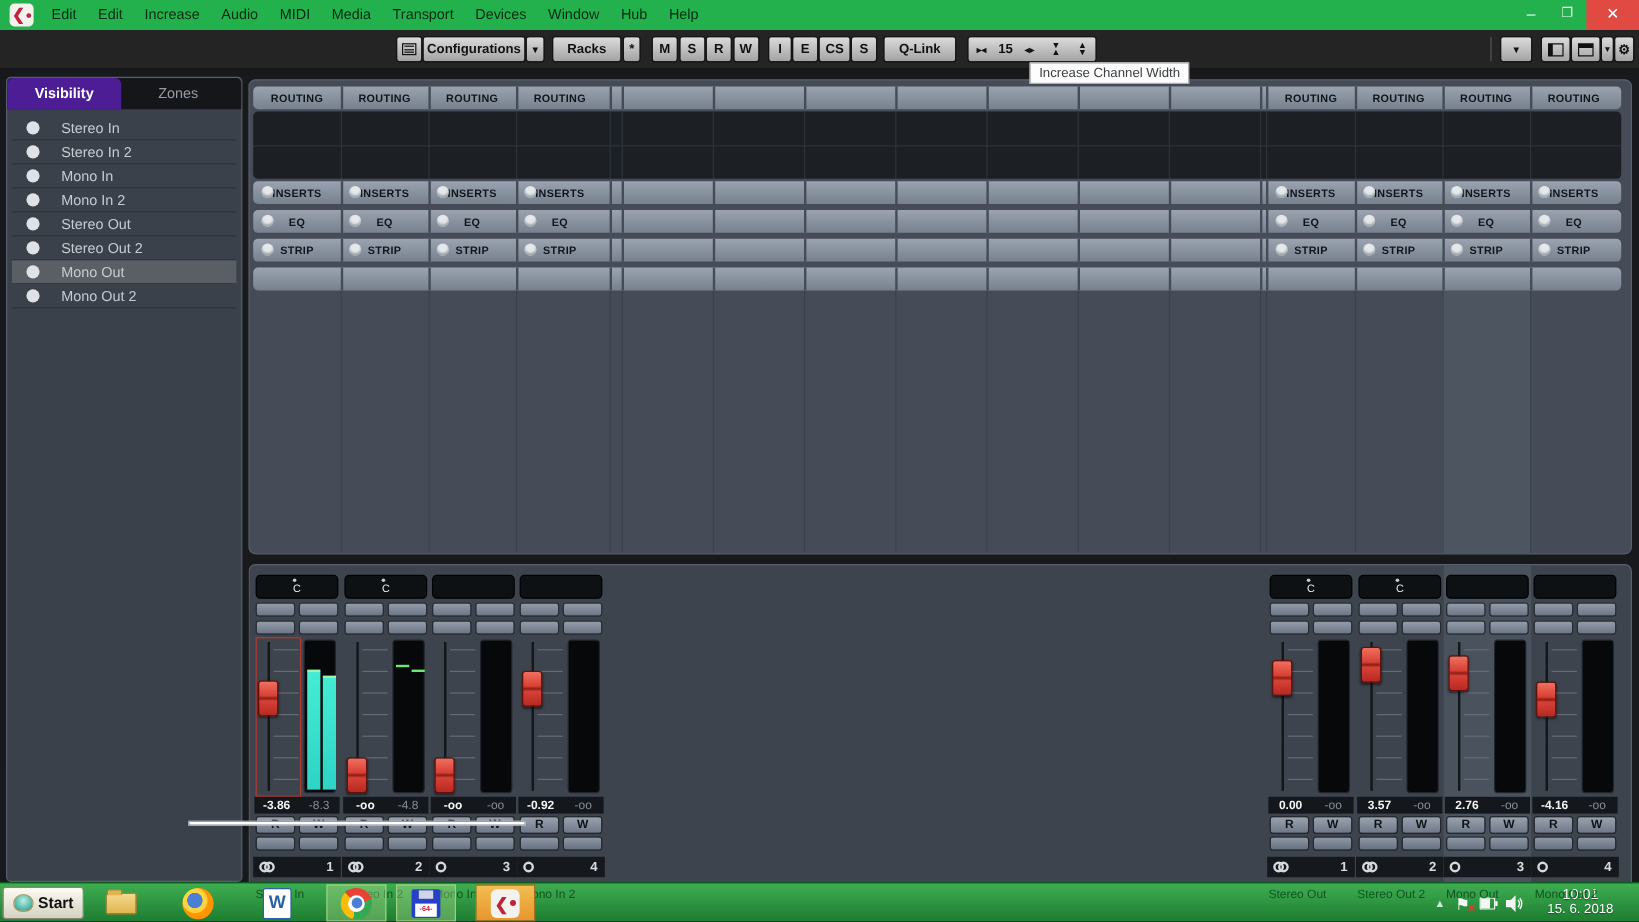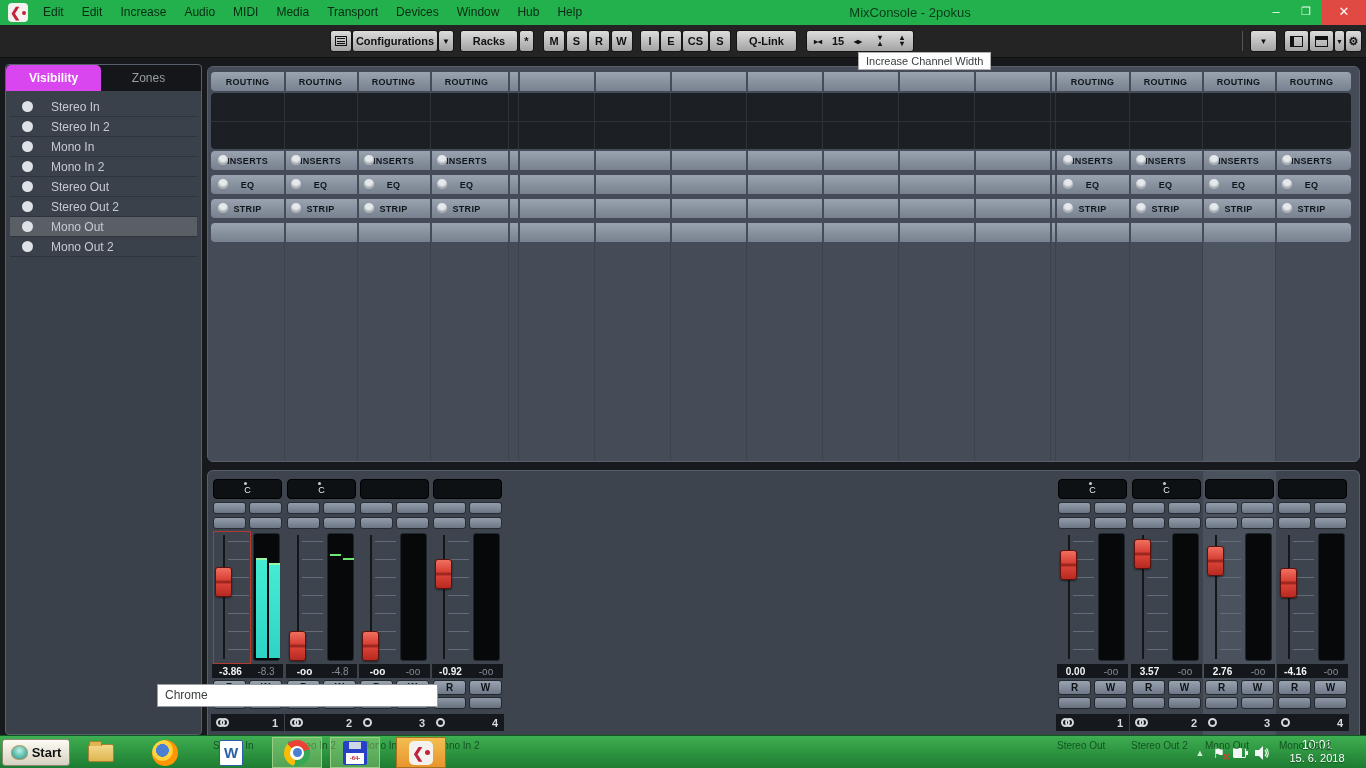--- a/index.html
+++ b/index.html
@@ -27,21 +27,21 @@
   .arr { font-size:8px; color:#111; }
   .stack { display:flex; flex-direction:column; line-height:6px; font-size:8px; }
   .sep { top:6px; width:1px; height:20px; background:#555; }
 
   .tooltip1 { left:858px; top:52px; background:#fdfdfd; border:1px solid #aeaeae; color:#3c4043; font-size:11px; padding:2px 7px; z-index:60; white-space:nowrap; }
 
   
   .leftpanel { left:5px; top:64px; width:197px; height:671px; background:#3a414a; border:1px solid #575f6a; border-radius:4px; }
   .lp-tabs { position:absolute; left:0; top:0; width:100%; height:26px; background:#141619; border-radius:4px 4px 0 0; display:flex; }
   .lp-tab { width:95px; text-align:center; line-height:26px; font-size:12px; color:#959ca4; border-radius:5px 5px 0 0; }
-  .lp-tab.active { background:#d946ef; color:#fff; font-weight:bold; }
+  .lp-tab.active { background:#4c1d95; color:#fff; font-weight:bold; }
   .lp-list { position:absolute; left:4px; top:32px; width:187px; }
   .lp-row { height:20px; display:flex; align-items:center; border-bottom:1px solid #2e343b; }
   .lp-row.sel { background:#5a5f66; }
   .lp-dot { width:11px; height:11px; border-radius:50%; background:#dfe3e7; margin-left:12px; }
   .lp-label { font-size:12px; color:#c6cbd1; margin-left:18px; }
 
   
   .rackpanel { left:207px; top:66px; width:1153px; height:396px; background:#454c57; border:1px solid #596069; border-radius:6px; overflow:hidden; }
   .rrow { position:absolute; left:3px; width:1140px; height:19px; background:linear-gradient(#9aa3af,#77818f); border-radius:4px; }
   .rdiv { position:absolute; top:0; width:2px; height:19px; background:#454c57; }
@@ -124,21 +124,20 @@
       <span class="menu-item">Increase</span>
       <span class="menu-item">Audio</span>
       <span class="menu-item">MIDI</span>
       <span class="menu-item">Media</span>
       <span class="menu-item">Transport</span>
       <span class="menu-item">Devices</span>
       <span class="menu-item">Window</span>
       <span class="menu-item">Hub</span>
       <span class="menu-item">Help</span>
     </div>
-  <div class="abs win-title">MixConsole - 2pokus</div>
   <div class="abs winbtn btn-min">–</div>
   <div class="abs winbtn btn-restore">❐</div>
   <div class="abs winbtn btn-close">✕</div>
 </div>
 
 <div class="abs toolbar">
   <div class="tbtn" style="left:330px;width:22px;">
       <span class="grid-ico">
         <i></i>
         <i></i>
@@ -751,21 +750,20 @@
       <div class="blankbtn" style="left: 2px; top: 226px;"></div>
       <div class="blankbtn" style="left: 38px; top: 226px;"></div>
       <div class="numrow">
         <div class="cir"></div>
         <span class="nm">4</span>
       </div>
     </div>
   </div>
 
 <div class="abs tooltip2">
-  <div>Chrome</div>
 </div>
 
 <div class="abs taskbar" id="taskbar">
   <div class="startbtn">
     <span class="shell"></span>
     <span class="stxt">Start</span>
   </div>
   <div class="tray" style="right:96px;">
     <span class="tray-arrow">▲</span>
     <span class="flagwrap">⚑<span class="xbadge">✕</span></span>

